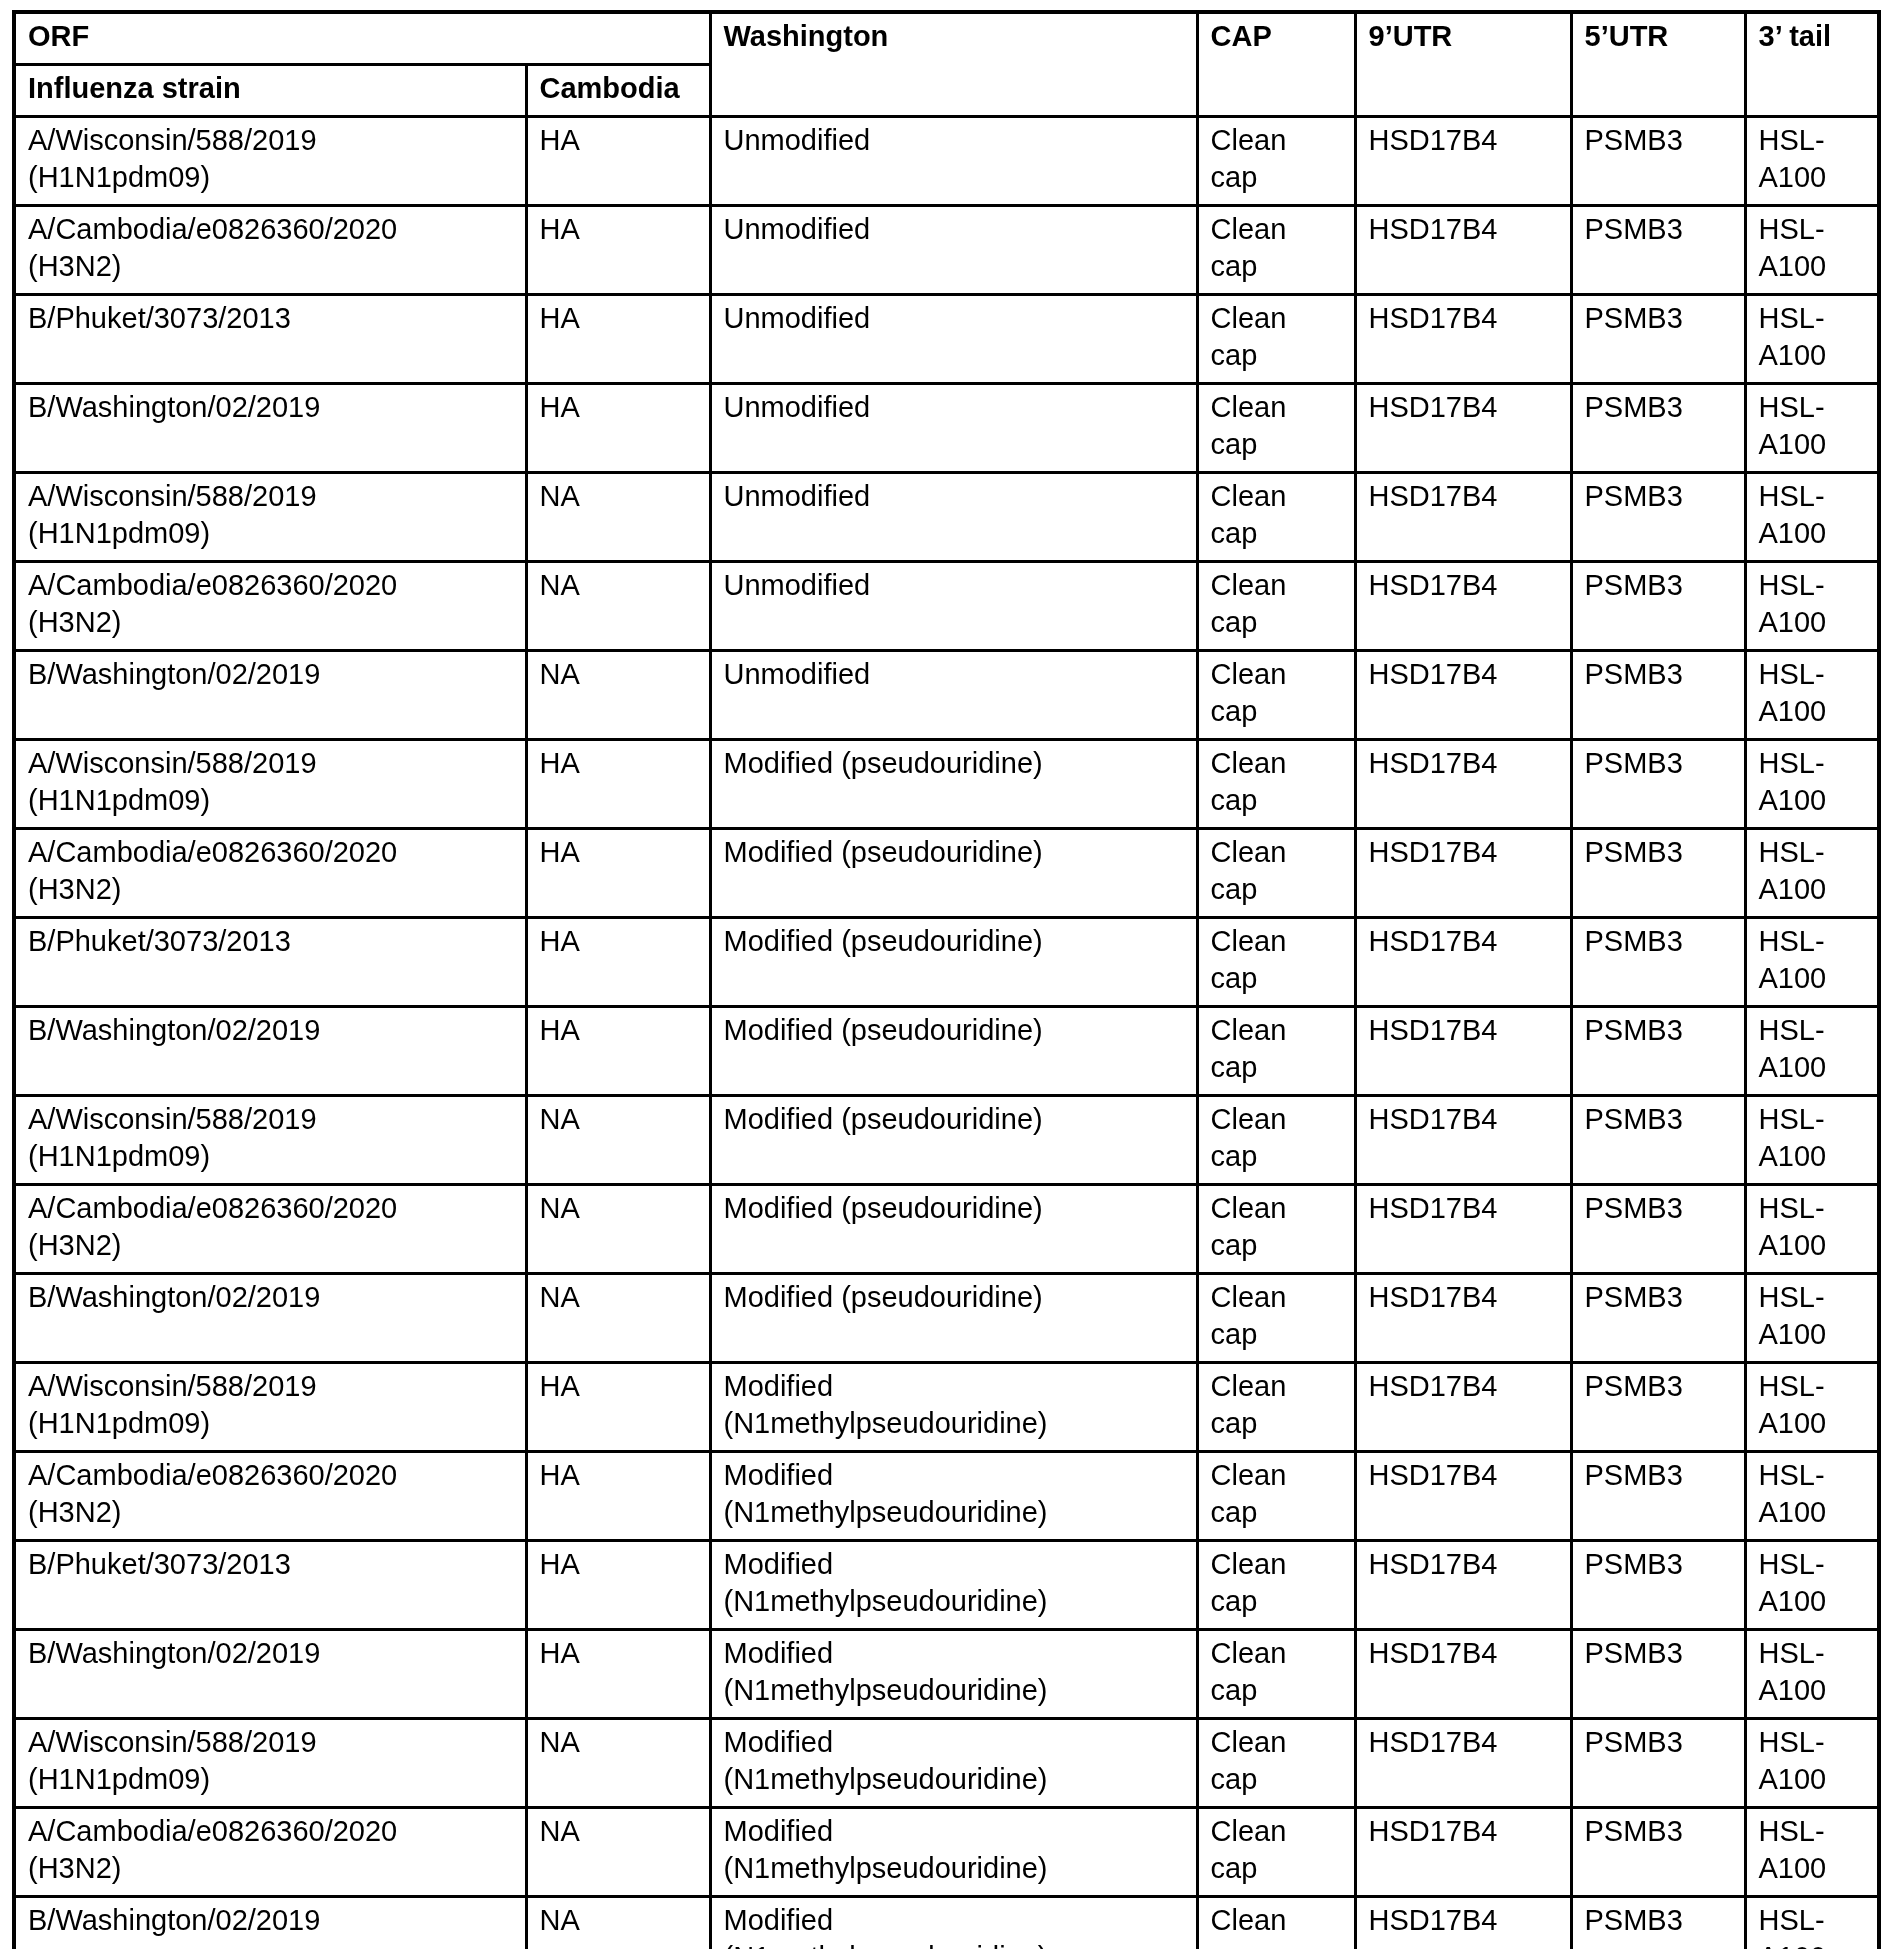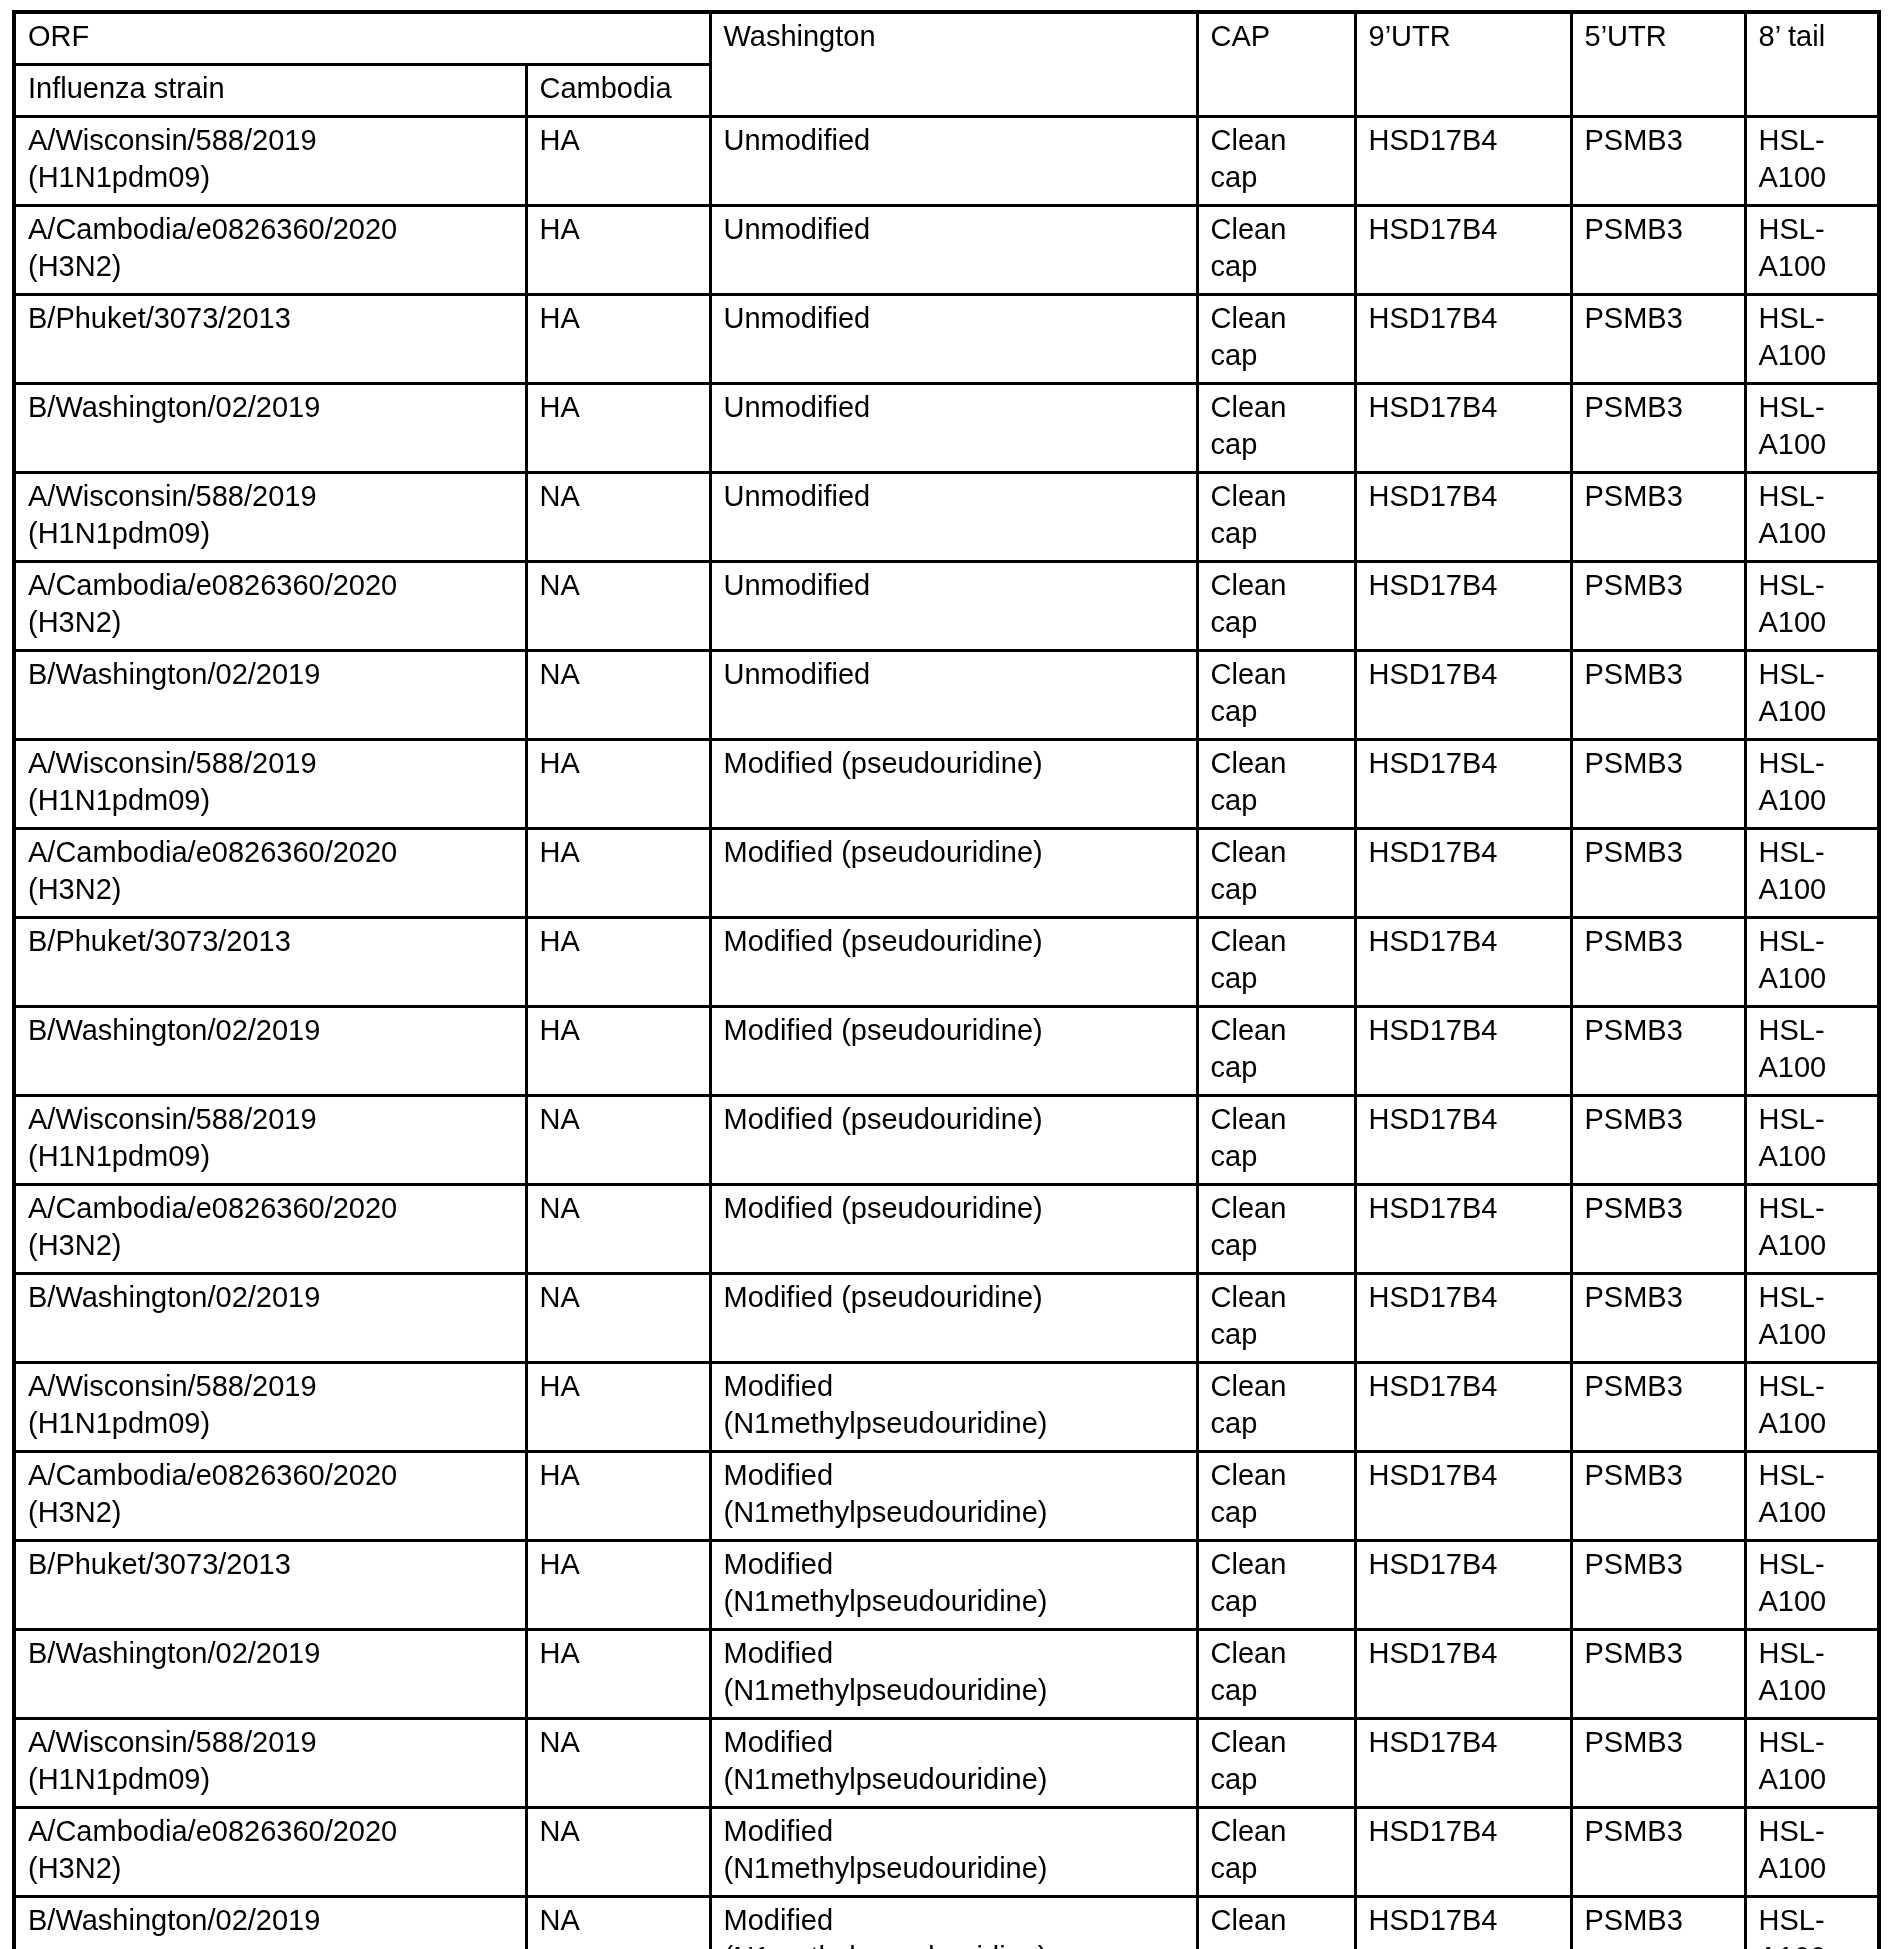--- a/index.html
+++ b/index.html
@@ -29,21 +29,21 @@
     border: 3px solid #000;
     vertical-align: top;
     text-align: left;
     padding: 4px 12px 8px 12px;
     line-height: 37px;
     white-space: pre-line;
     overflow: hidden;
     box-sizing: border-box;
   }
   .construct-table th {
-    font-weight: normal;
+    font-weight: bold;
   }
   .construct-table tbody td {
     height: 85px; 
   }
   
   col.c-strain      { width: 512px; }
   col.c-antigen     { width: 184px; }
   col.c-nucleosides { width: 487px; }
   col.c-cap         { width: 158px; }
   col.c-utr5        { width: 216px; }
@@ -64,21 +64,21 @@
       <col class="c-utr3">
       <col class="c-tail">
     </colgroup>
     <thead>
       <tr>
         <th colspan="2">ORF</th>
         <th rowspan="2">Washington</th>
         <th rowspan="2">CAP</th>
         <th rowspan="2">9’UTR</th>
         <th rowspan="2">5’UTR</th>
-        <th rowspan="2">8’ tail</th>
+        <th rowspan="2">3’ tail</th>
       </tr>
       <tr>
         <th>Influenza strain</th>
         <th>Cambodia</th>
       </tr>
     </thead>
     <tbody>
         <tr>
           <td>A/Wisconsin/588/2019
 (H1N1pdm09)</td>

